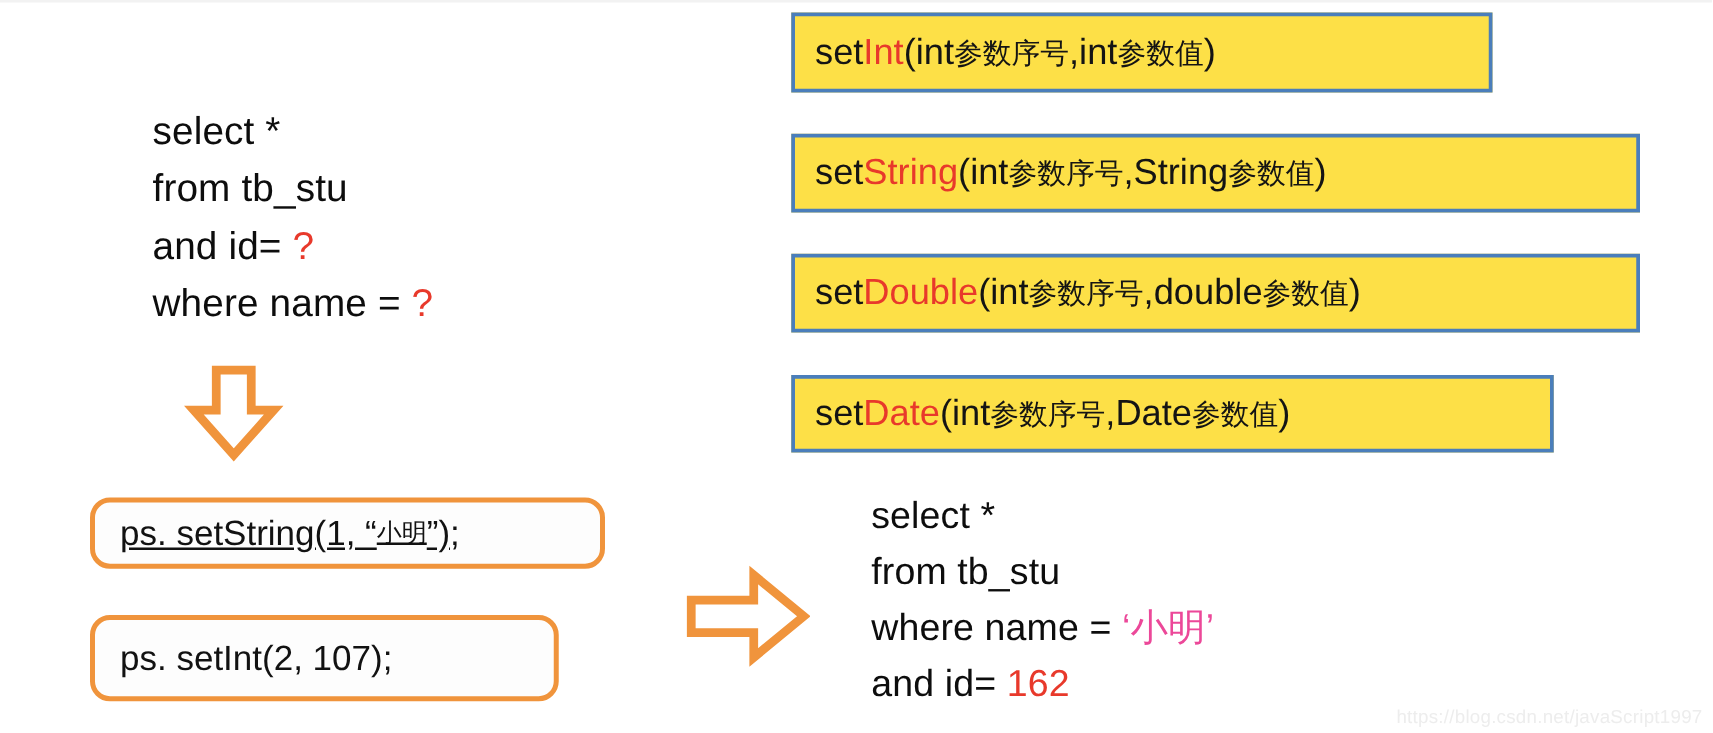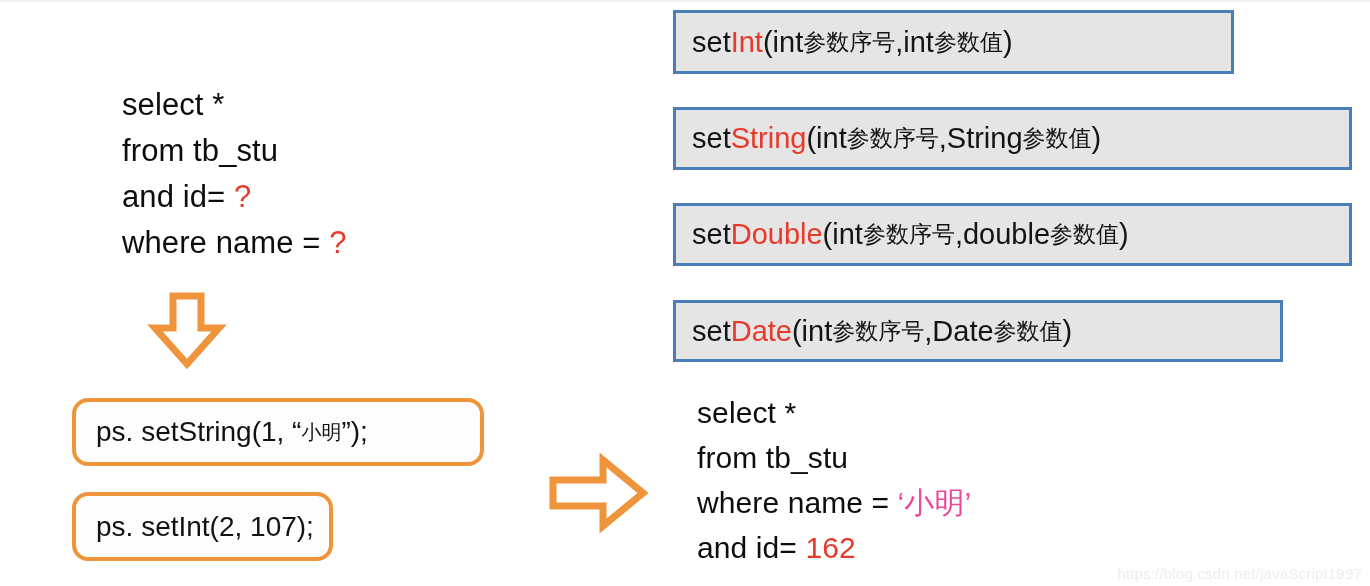--- a/index.html
+++ b/index.html
@@ -55,30 +55,29 @@
   }
   .val-num {
     color: #e8392b;
   }
 
   
   .method-box {
     position: absolute;
     box-sizing: border-box;
     border: 3px solid #4a7ebb;
-    background: #e5e5e5;
+    background: #fde047;
     display: flex;
     align-items: center;
     padding-left: 16px;
     white-space: nowrap;
     font-family: "Liberation Sans", sans-serif;
     font-size: 29px;
     color: #141414;
     letter-spacing: 0px;
-    margin-left: 40px;
   }
   .method-box .mred { color: #e8392b; }
   .method-box .cjk {
     font-family: "DejaVu Sans", sans-serif;
     font-size: 23px;
   }
 
   #box-int    { left: 633px; top: 10px;  width: 561px; height: 64px; }
   #box-string { left: 633px; top: 107px; width: 679px; height: 63px; }
   #box-double { left: 633px; top: 203px; width: 679px; height: 63px; }
@@ -96,22 +95,22 @@
     padding-left: 20px;
     white-space: nowrap;
     font-family: "Liberation Sans", sans-serif;
     font-size: 28px;
     color: #121212;
   }
   .ps-box .cjk {
     font-family: "DejaVu Sans", sans-serif;
     font-size: 20px;
   }
-  #ps-box-string { left: 72px; top: 398px; width: 412px; height: 68px; }
-  #ps-box-int    { left: 72px; top: 492px; width: 261px; height: 69px; }
+  #ps-box-string { left: 72px; top: 398px; width: 412px; height: 57px; text-decoration: underline; }
+  #ps-box-int    { left: 72px; top: 492px; width: 375px; height: 69px; }
 
   
   .arrow {
     position: absolute;
   }
   #arrow-down  { left: 147px; top: 290px; width: 80px;  height: 80px; }
   #arrow-right { left: 548px; top: 452px; width: 100px; height: 82px; }
 
   
   #watermark {

